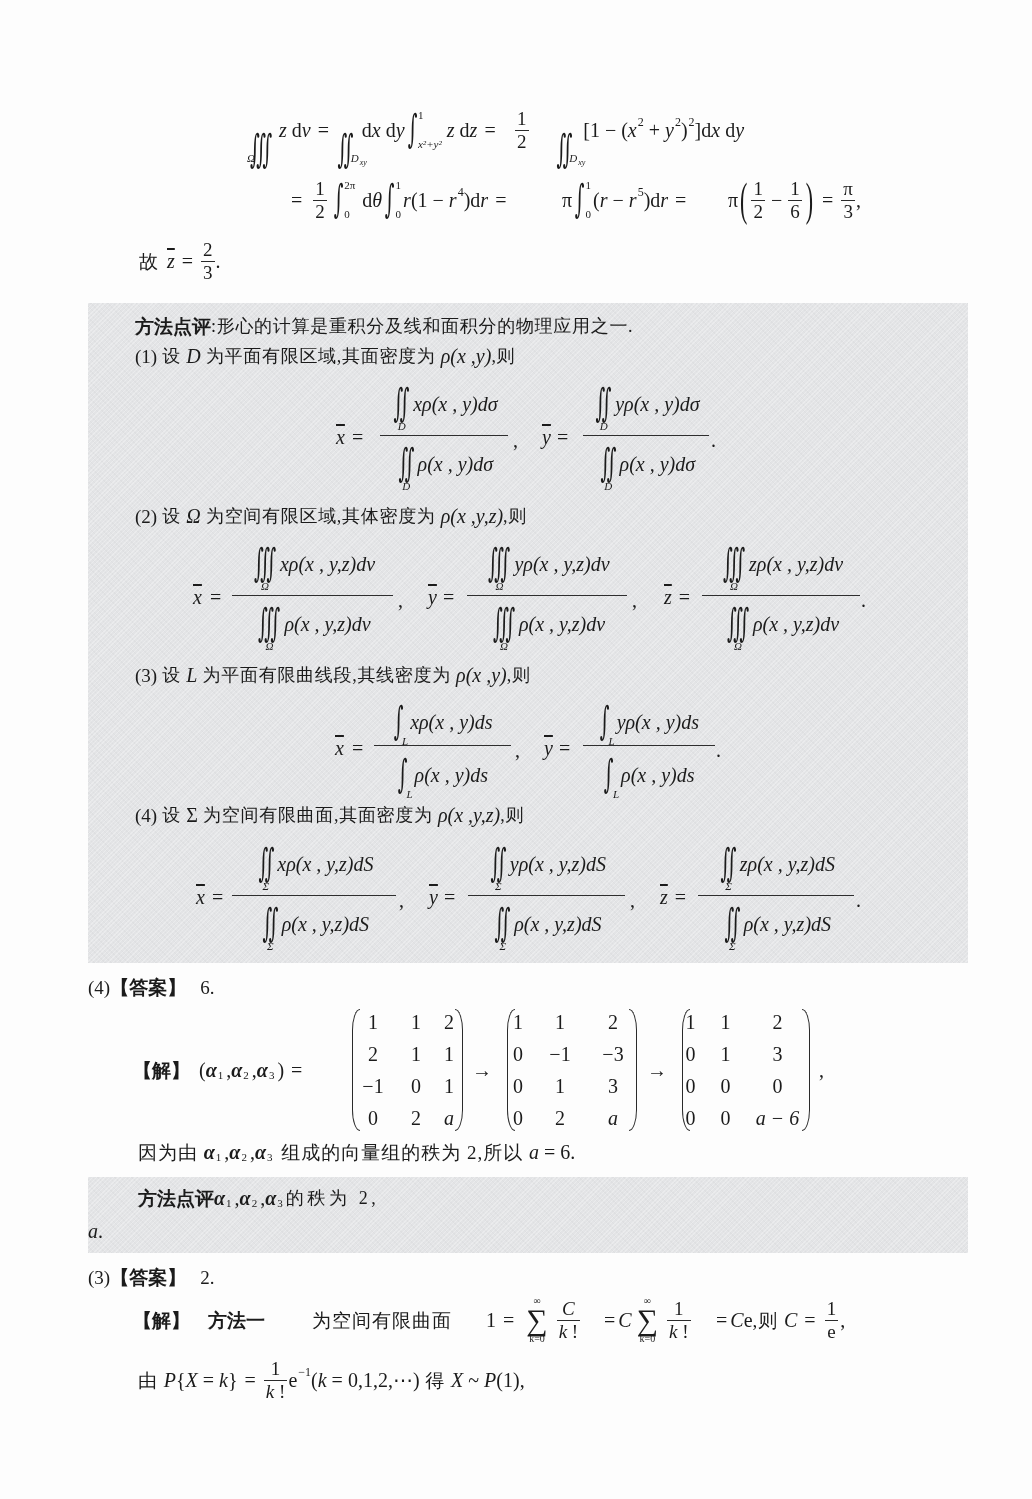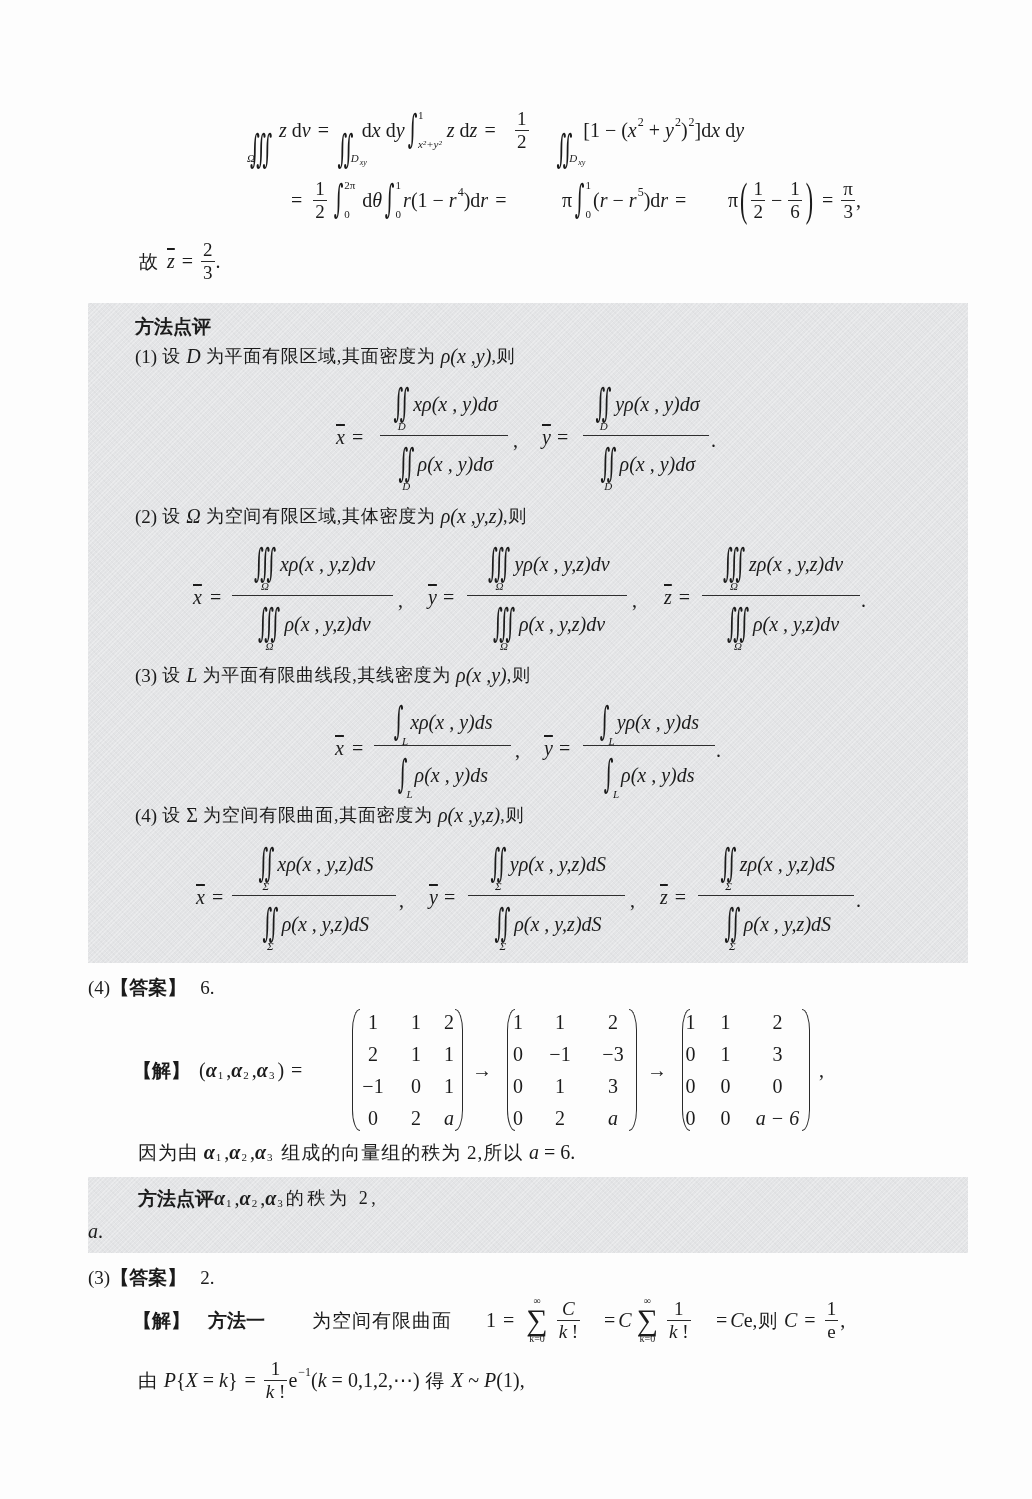--- a/index.html
+++ b/index.html
@@ -194,20 +194,21 @@
     <span>2</span>
     <span class="fd">3</span>
   </span>
   <span>.</span>
 </div>
 
 <div class="shade" style="left:88px;top:303px;width:880px;height:660px;"></div>
 
 <div class="row" style="left:135px;top:314px;">
   <span class="hd">方法点评</span>
+  <span class="cnb">:形心的计算是重积分及线和面积分的物理应用之一.</span>
 </div>
 
 <div class="row" style="left:135px;top:344px;">
   <span style="font-size:19px;">(1)</span>
   <span class="cnb"> 设 </span>
   <span class="i">D</span>
   <span class="cnb"> 为平面有限区域,其面密度为 </span>
   <span class="i">ρ(x ,y)</span>
   <span class="cnb">,则</span>
 </div>

